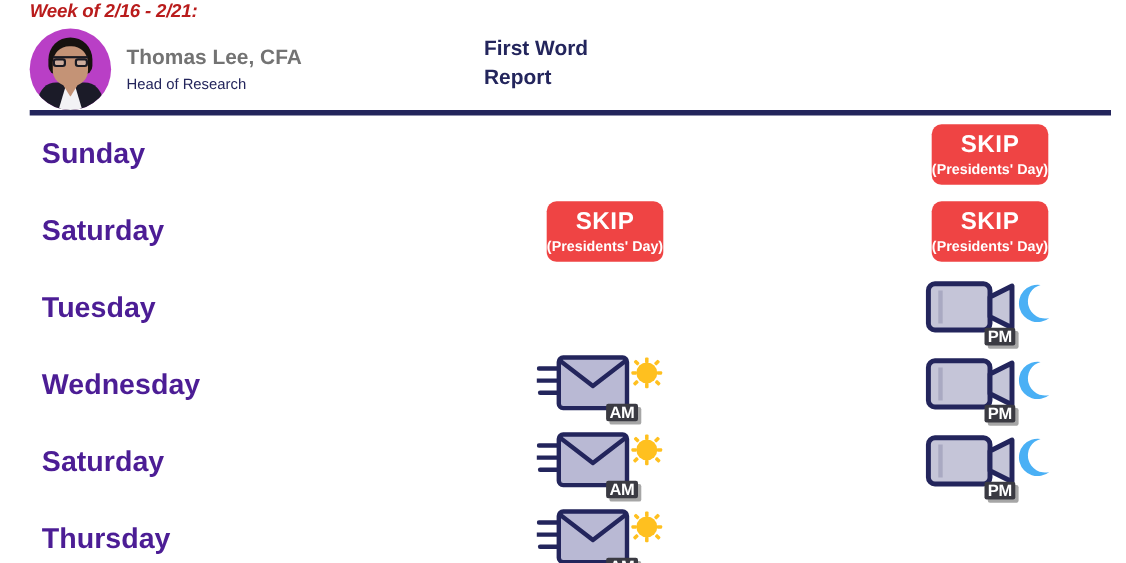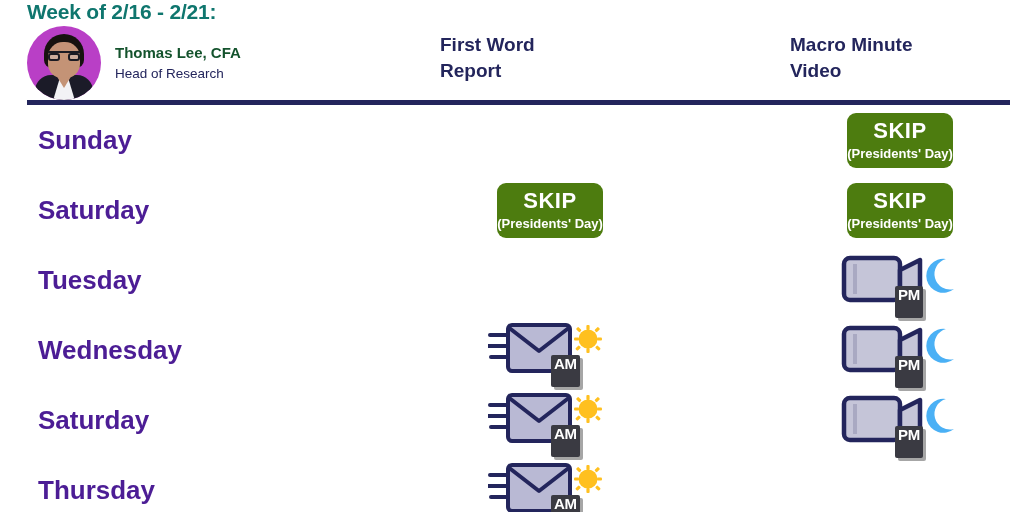--- a/index.html
+++ b/index.html
@@ -14,23 +14,24 @@
     color: #23255c;
     overflow: hidden;
     position: relative;
   }
 
   
   .week-label {
     position: absolute;
     left: 27px;
     top: 0px;
-    font-size: 21px;
-    font-weight: bold;
-    color: #0f766e;
+    font-size: 17px;
+    font-weight: bold;
+    font-style: italic;
+    color: #b91c1c;
     letter-spacing: -0.2px;
     white-space: nowrap;
   }
 
   .header-row {
     position: absolute;
     left: 0;
     top: 22px;
     width: 1024px;
     height: 78px;
@@ -106,23 +107,23 @@
     width: 16px; height: 13px;
     background: #c49376;
     clip-path: polygon(0% 0%, 100% 0%, 50% 100%);
   }
 
   .person-text {
     margin-left: 14px;
     line-height: 1.15;
   }
   .person-name {
-    font-size: 15px;
-    font-weight: bold;
-    color: #14532d;
+    font-size: 19px;
+    font-weight: bold;
+    color: #737373;
     white-space: nowrap;
   }
   .person-role {
     font-size: 13.5px;
     font-weight: normal;
     color: #23255c;
     margin-top: 5px;
     white-space: nowrap;
   }
 
@@ -174,21 +175,21 @@
     height: 70px;
     display: flex;
     align-items: center;
     justify-content: center;
   }
   .cell.c1 { left: 440px; width: 220px; }
   .cell.c2 { left: 790px; width: 220px; }
 
   
   .skip {
-    background: #4d7c0f;
+    background: #ef4444;
     border-radius: 9px;
     color: #ffffff;
     text-align: center;
     padding: 7px 0 8px;
     min-width: 104px;
     line-height: 1;
   }
   .skip-main {
     font-size: 22px;
     font-weight: bold;
@@ -212,25 +213,26 @@
   .icon-wrap svg { display: block; }
 
   
   .tag {
     position: absolute;
     font-size: 15px;
     font-weight: bold;
     color: #ffffff;
     background: #3a3a42;
     border-radius: 2px;
-    padding: 1px 3px 16px;
+    padding: 1px 3px 0;
     line-height: 1;
     letter-spacing: -0.3px;
     box-shadow: 3px 3px 0 rgba(0,0,0,.35);
     z-index: 3;
+    margin-top: 12px;
   }
   .tag.am { left: 63px; top: 36px; }
   .tag.pm { left: 57px; top: 37px; }
 </style>
 </head>
 <body>
 
 <div class="week-label">Week of 2/16 - 2/21:</div>
 
 <div class="header-row">
@@ -248,24 +250,20 @@
       <div class="person-name">Thomas Lee, CFA</div>
       <div class="person-role">Head of Research</div>
     </div>
   </div>
 
   <div class="col-head c1">
     <div>First Word</div>
     <div>Report</div>
   </div>
 
-  <div class="col-head c2">
-    <div>Macro Minute</div>
-    <div>Video</div>
-  </div>
 
 </div>
 
 <div class="rule"></div>
 
 <div class="grid" id="grid">
     <div class="row">
       <div class="day">Sunday</div>
       <div class="cell c1"></div>
       <div class="cell c2">

